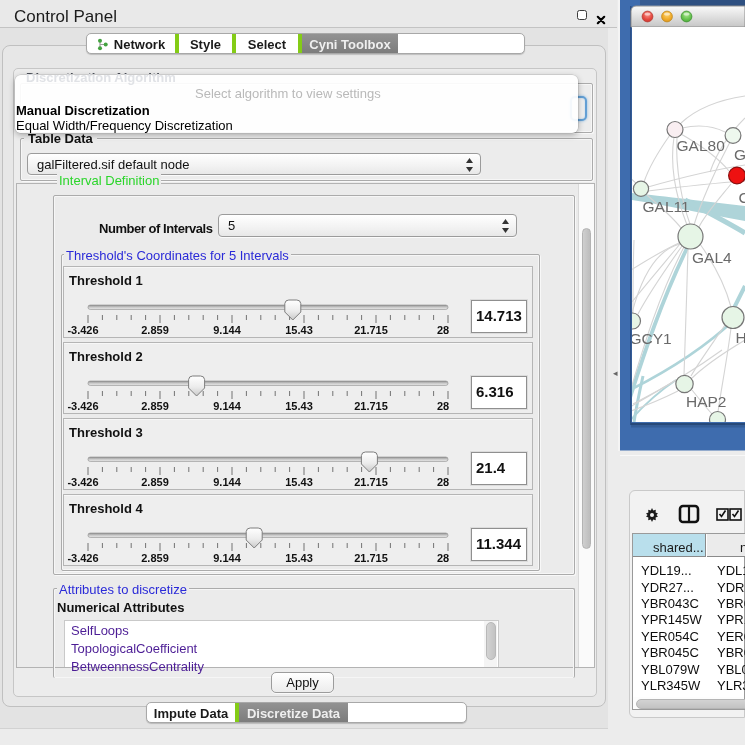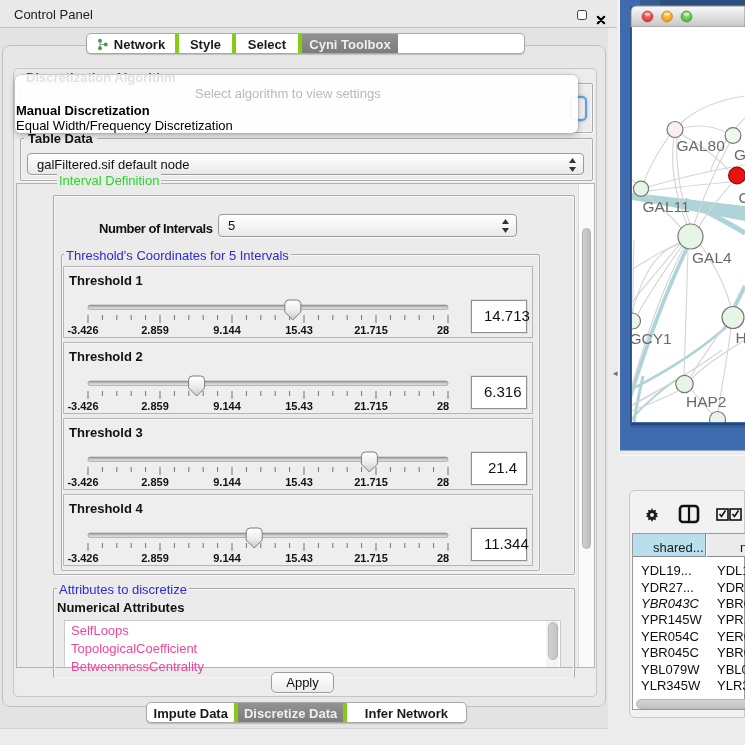--- a/index.html
+++ b/index.html
@@ -1,41 +1,41 @@
 <!DOCTYPE html>
 <html><head>
 <meta charset="utf-8">
 <style>
 * { margin:0; padding:0; box-sizing:border-box; }
 html,body { width:745px; height:745px; }
 body { font-family:"Liberation Sans", sans-serif; background:#ececec; position:relative; overflow:hidden; }
 .abs { position:absolute; }
 #win { left:0; top:0; width:608px; height:729px; background:#e3e3e3; border-bottom:1px solid #d2d2d2; }
 #titlebar { left:0; top:0; width:617px; height:28px; background:#e9e9e9; border-bottom:1px solid #c3c3c3; }
-#titlebar .t { position:absolute; left:14px; top:7px; font-size:13px; color:#1c1c1c; }
+#titlebar .t { position:absolute; left:14px; top:7px; font-size:17px; color:#1c1c1c; }
 #float-ico { left:577px; top:10px; width:10px; height:10px; border:1.6px solid #3c3c3c; border-radius:2.5px; background:#fff; }
 #close-ico { left:596px; top:11px; width:10px; height:10px; }
 #panelA { left:2px; top:45px; width:604px; height:662px; background:#e7e7e7; border:1px solid #c0c0c0; border-radius:8px; }
 #panelB { left:13px; top:68px; width:584px; height:629px; background:#ececec; border:1px solid #c6c6c6; border-radius:5px; }
 
 .seg { display:flex; height:21px; background:#fff; border:1px solid #a8a8a8; border-radius:5px; font-size:13px; font-weight:bold; color:#1a1a1a; overflow:hidden; box-shadow:0 1px 1px rgba(0,0,0,0.18); }
 .seg .s { display:flex; align-items:center; justify-content:center; border-right:4px solid #84cc16; padding-top:1px; }
 .seg .s:last-child { border-right:none; }
 .seg .sel { background:linear-gradient(#929292,#7c7c7c); color:#efefef; }
 #toptabs { left:86px; top:33px; width:439px; }
 #bottabs { left:146px; top:702px; width:321px; }
 
 .group { border:1px solid #ababab; border-radius:2px; box-shadow:inset 0 0 0 1px #f6f6f6, 1px 1px 0 #f8f8f8; }
 
 .combo { background:linear-gradient(#ffffff,#f2f2f2 60%,#e8e8e8); border:1px solid #9b9b9b; border-radius:4px; box-shadow:0 1px 0 rgba(255,255,255,0.8); font-size:13px; color:#111; }
 .combo .cv { position:absolute; left:9px; top:3px; }
 
 .tpanel { left:63px; width:470px; height:72px; background:#eeeeee; border:1px solid #b5b5b5; box-shadow:inset 0 1px 0 #f7f7f7; }
 .tlabel { position:absolute; left:5px; top:6px; font-size:13px; font-weight:bold; color:#111; }
-.vbox { position:absolute; left:407px; top:33px; width:56px; height:33px; background:#fff; border:1px solid #8f8f8f; box-shadow:0 0 0 1px #dcdcdc; font-size:15px; color:#111; text-align:center; padding:6px 5px 0 12px; }
+.vbox { position:absolute; left:407px; top:33px; width:56px; height:33px; background:#fff; border:1px solid #8f8f8f; box-shadow:0 0 0 1px #dcdcdc; font-size:15px; color:#111; text-align:left; padding:6px 5px 0 4px;font-weight:bold; }
 .sld { position:absolute; left:-1px; top:32px; }
 
 #vsb-track { left:578px; top:184px; width:16px; height:483px; background:#fafafa; border-left:1px solid #d9d9d9; }
 #vsb-thumb { left:582px; top:228px; width:9px; height:321px; background:linear-gradient(90deg,#cfcfcf,#bdbdbd); border-radius:5px; border:1px solid #b3b3b3; }
 
 #popup { left:15px; top:75px; width:563px; height:58px; background:rgba(255,255,255,0.93); border-radius:6px; box-shadow:0 2px 6px rgba(0,0,0,0.30), 0 0 0 0.5px rgba(0,0,0,0.15); }
 #tphead { left:620px; top:455px; width:125px; height:27px; background:#ececec; font-size:13px; color:#1c1c1c; border-top:1px solid #f8f8f8; }
 #tablepanel { left:629px; top:490px; width:116px; height:228px; background:#f2f2f2; border:1px solid #c9c9c9; border-radius:6px 0 0 6px; }
 #tbl { left:632px; top:533px; width:113px; height:177px; background:#fff; border:1px solid #9a9a9a; }
 .hcell { position:absolute; top:0; height:23px; font-size:13px; color:#1a1a1a; }
@@ -98,21 +98,21 @@
         <circle cx="8.7" cy="6.5" r="2" fill="#44a340"></circle>
         <circle cx="3" cy="10.2" r="2" fill="#44a340"></circle>
       </svg>Network</div>
  <div class="s" style="width:57px">Style</div>
  <div class="s" style="width:66px">Select</div>
  <div class="s sel" style="width:96px">Cyni Toolbox</div>
 </div>
 
 <div class="abs group" style="left:20px; top:138px; width:573px; height:43px;"></div>
 <div class="abs" style="left:24px; top:131px; font-size:13px; font-weight:bold; color:#111; background:#ececec; padding:0 4px;">Table Data</div>
-<div class="abs combo" style="left:27px; top:153px; width:557px; height:22px;">
+<div class="abs combo" style="left:27px; top:153px; width:454px; height:22px;">
     <span class="cv">galFiltered.sif default node</span>
 <svg style="position:absolute; right:6px; top:4px;" width="9" height="14" viewBox="0 0 9 14">
       <path d="M4.5 0 L8 5 H1 Z" fill="#333"></path>
       <path d="M4.5 14 L1 9 H8 Z" fill="#333"></path>
     </svg>
 </div>
 
 <div class="abs" style="left:16px; top:183px; width:579px; height:485px; border:1px solid #b3b3b3; background:#ebebeb;"></div>
 <div id="vsb-track" class="abs"></div>
 <div id="vsb-thumb" class="abs"></div>
@@ -196,34 +196,33 @@
       <text x="380" y="35" font-size="11" font-weight="bold" fill="#111" text-anchor="middle" font-family="Liberation Sans, sans-serif">28</text>
       <g transform="translate(191.2,0)">
         <path d="M -8,4.5 A 4,4 0 0 1 -4,1 H 4 A 4,4 0 0 1 8,4.5 V 13 L 0,21 L -8,13 Z" fill="url(#tg)" stroke="#7d7d7d" stroke-width="1"></path>
       </g>
     </svg>
   </div>
 
 <div class="abs group" style="left:53px; top:588px; width:522px; height:90px; border-bottom:none; box-shadow:inset 0 0 0 1px #f6f6f6;"></div>
 <div class="abs" style="left:57px; top:582px; font-size:13px; color:#2a2ad8; background:#ebebeb; padding:0 2px;">Attributes to discretize</div>
 <div class="abs" style="left:57px; top:600px; font-size:13px; font-weight:bold; color:#111;">Numerical Attributes</div>
-<div class="abs" style="left:64px; top:620px; width:497px; height:47px; background:#fff; border:1px solid #c9c9c9; border-bottom:none; font-size:13px; color:#ec4899;">
+<div class="abs" style="left:64px; top:620px; width:435px; height:47px; background:#fff; border:1px solid #c9c9c9; border-bottom:none; font-size:13px; color:#4c1d95;">
 <div style="position:absolute; left:6px; top:2px;">SelfLoops</div>
 <div style="position:absolute; left:6px; top:20px;">TopologicalCoefficient</div>
 <div style="position:absolute; left:6px; top:38px;">BetweennessCentrality</div>
 <div style="position:absolute; right:1px; top:0; width:13px; height:46px; background:#f4f4f4;"></div>
 <div style="position:absolute; right:2px; top:1px; width:10px; height:38px; background:linear-gradient(90deg,#d3d3d3,#c3c3c3); border-radius:5px; border:1px solid #b8b8b8;"></div>
 </div>
 
 <div class="abs" style="left:271px; top:672px; width:63px; height:21px; background:linear-gradient(#ffffff,#ececec); border:1px solid #9c9c9c; border-radius:5px; font-size:13px; color:#111; text-align:center; padding-top:2px; box-shadow:0 1px 0 rgba(255,255,255,0.7);">Apply</div>
 
 <div id="bottabs" class="seg abs">
  <div class="s" style="width:92px">Impute Data</div>
  <div class="s sel" style="width:109px">Discretize Data</div>
- <div class="s" style="width:120px">Infer Network</div>
 </div>
 
 <div class="abs" style="left:26px; top:70px; width:250px; height:4px; overflow:hidden; z-index:5;">
     <div style="font-size:13px; font-weight:bold; color:#4a4f58;">Discretization Algorithm</div>
   </div>
 <div class="abs" style="left:26px; top:74px; width:250px; height:15px; overflow:hidden; z-index:7;">
     <div style="font-size:13px; font-weight:bold; color:#e0e2e6; margin-top:-4px;">Discretization Algorithm</div>
   </div>
 
 <div class="abs" style="left:570px; top:96px; width:17px; height:25px; border:2px solid #639fd4; border-radius:5px; box-shadow:0 0 3px #86b8e2, inset 0 0 2px #a8cbe8; background:#f0f0f0; z-index:4;"></div>
@@ -335,21 +334,21 @@
 <div class="hcell" style="left:0; width:73px; background:#b9dfec; border-right:1px solid #8a8a8a; border-bottom:1px solid #8a8a8a;">
       <span style="position:absolute; left:20px; top:5.5px;">shared...</span>
     </div>
 <div class="hcell" style="left:74px; width:39px; background:#ebebeb; border-bottom:1px solid #8a8a8a;">
       <span style="position:absolute; left:33px; top:5.5px;">na</span>
     </div>
     <div class="trow" style="top:29.0px;">YDL19...</div>
     <div class="trow2" style="top:29.0px;">YDL1</div>
     <div class="trow" style="top:45.5px;">YDR27...</div>
     <div class="trow2" style="top:45.5px;">YDR2</div>
-    <div class="trow" style="top:61.9px;font-style:italic;">YBR043C</div>
+    <div class="trow" style="top:61.9px;">YBR043C</div>
     <div class="trow2" style="top:61.9px;">YBR0</div>
     <div class="trow" style="top:78.3px;">YPR145W</div>
     <div class="trow2" style="top:78.3px;">YPR1</div>
     <div class="trow" style="top:94.8px;">YER054C</div>
     <div class="trow2" style="top:94.8px;">YER0</div>
     <div class="trow" style="top:111.3px;">YBR045C</div>
     <div class="trow2" style="top:111.3px;">YBR0</div>
     <div class="trow" style="top:127.7px;">YBL079W</div>
     <div class="trow2" style="top:127.7px;">YBL0</div>
     <div class="trow" style="top:144.1px;">YLR345W</div>

